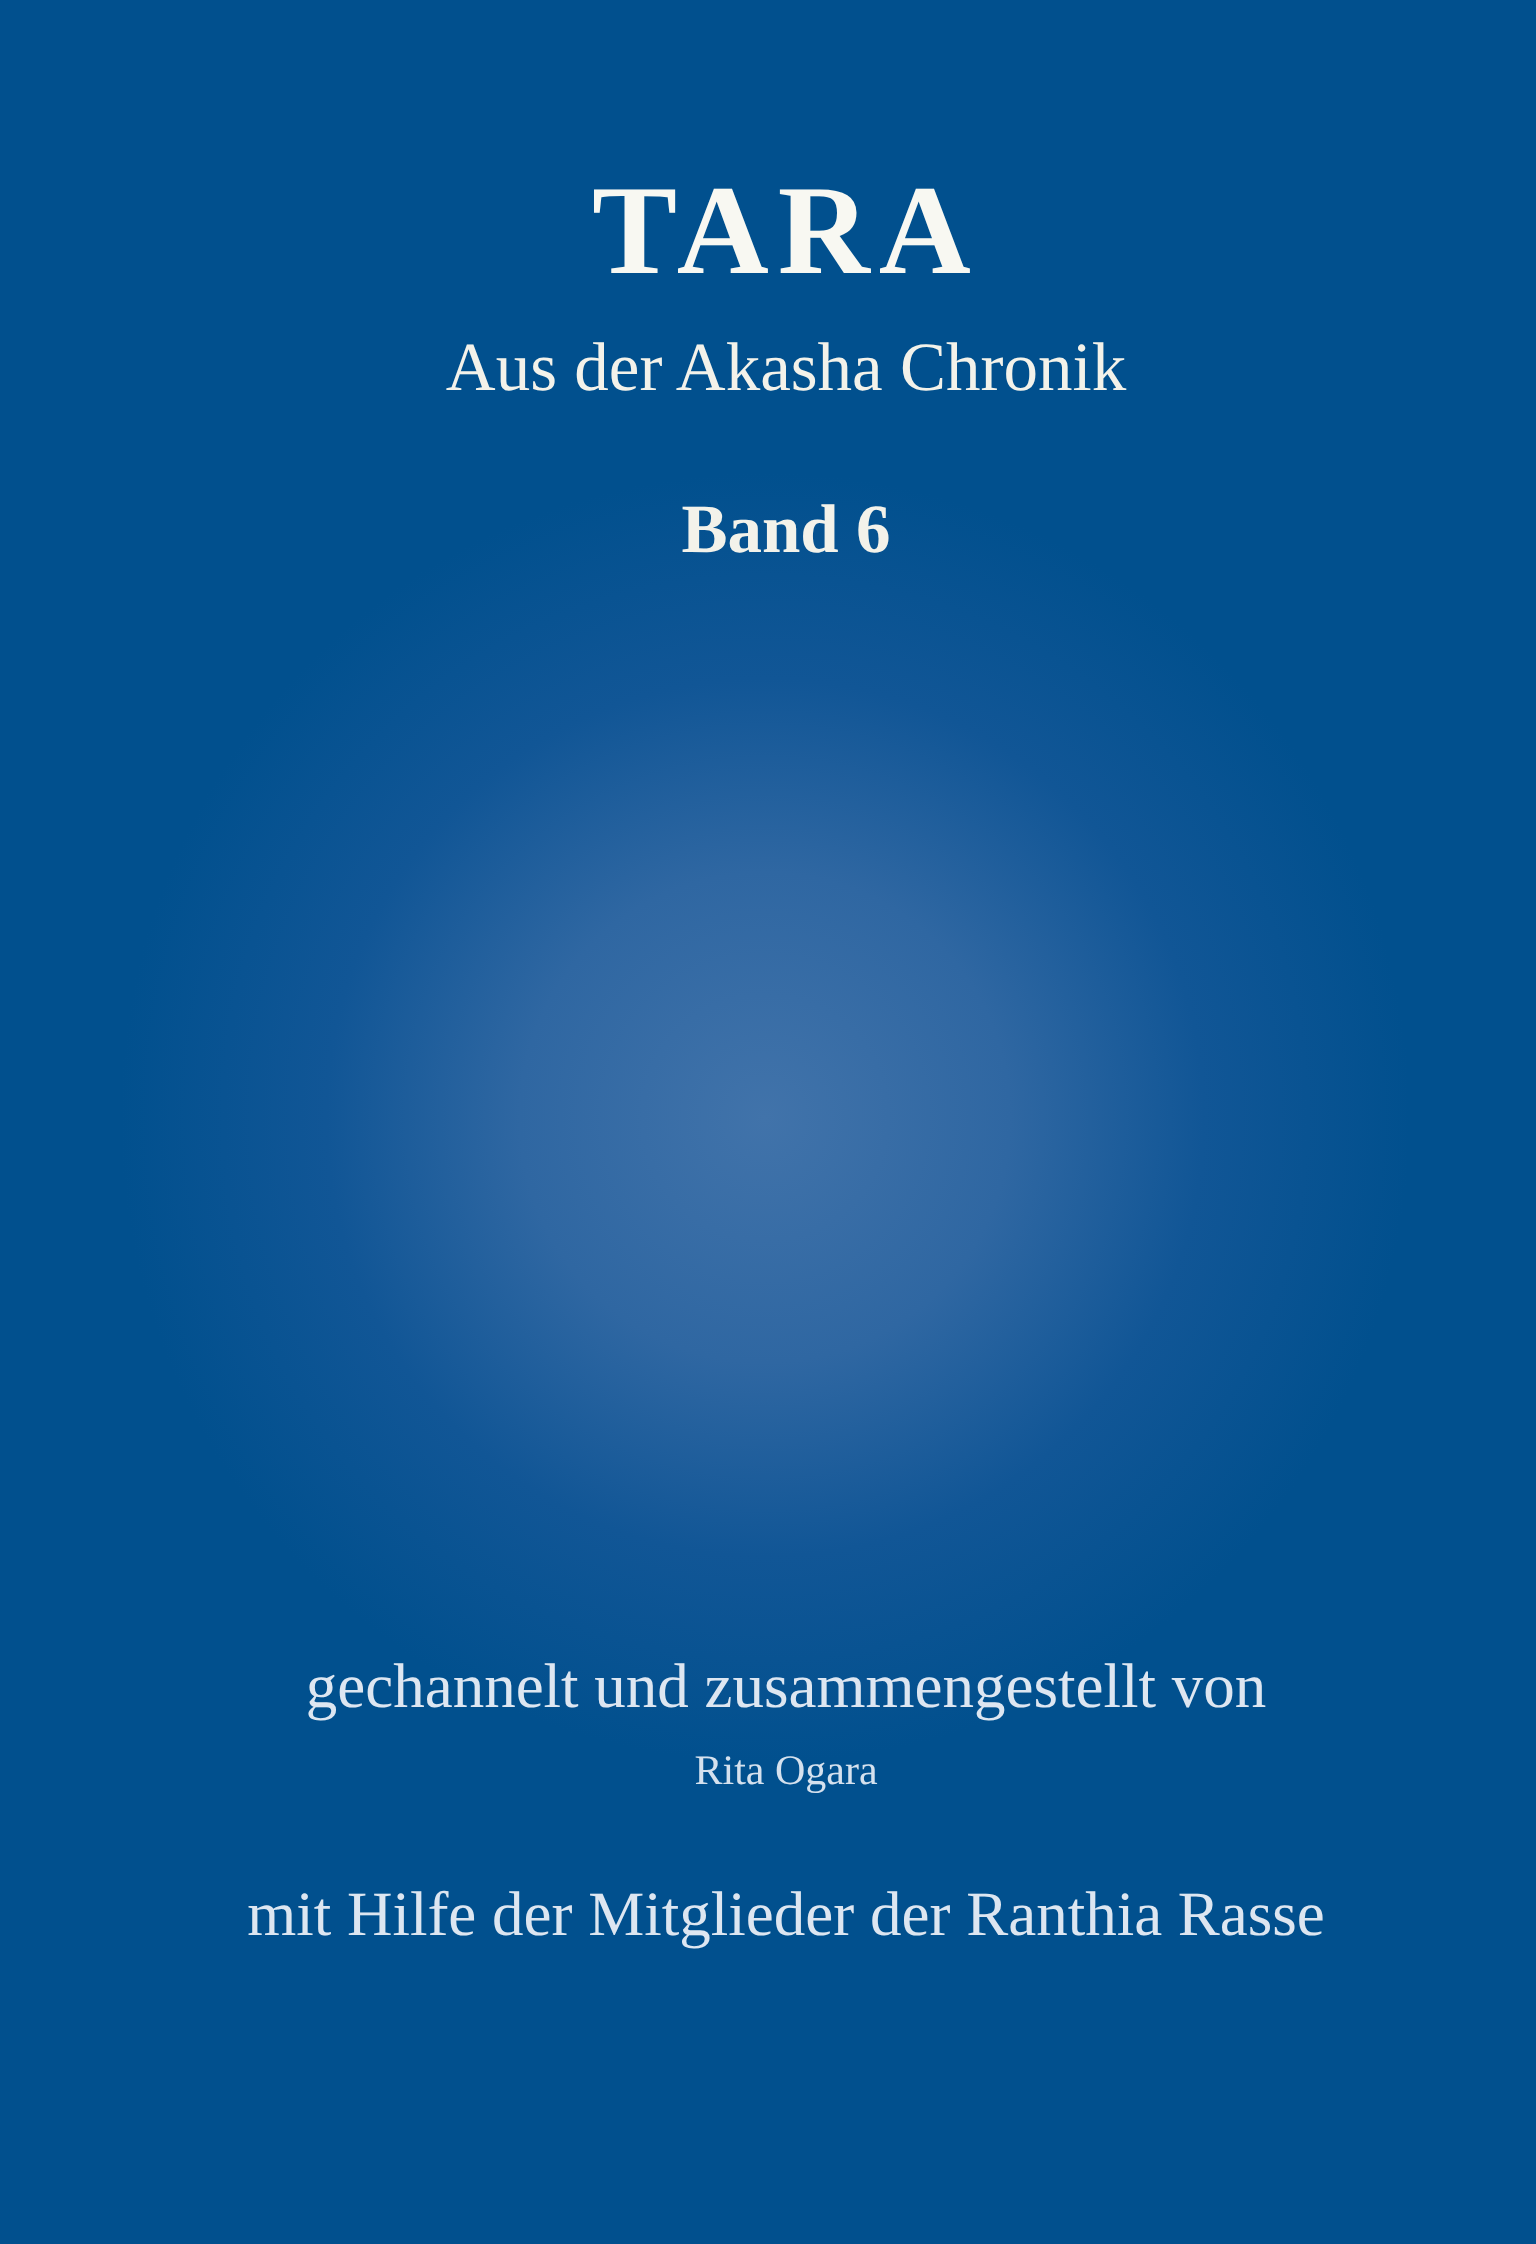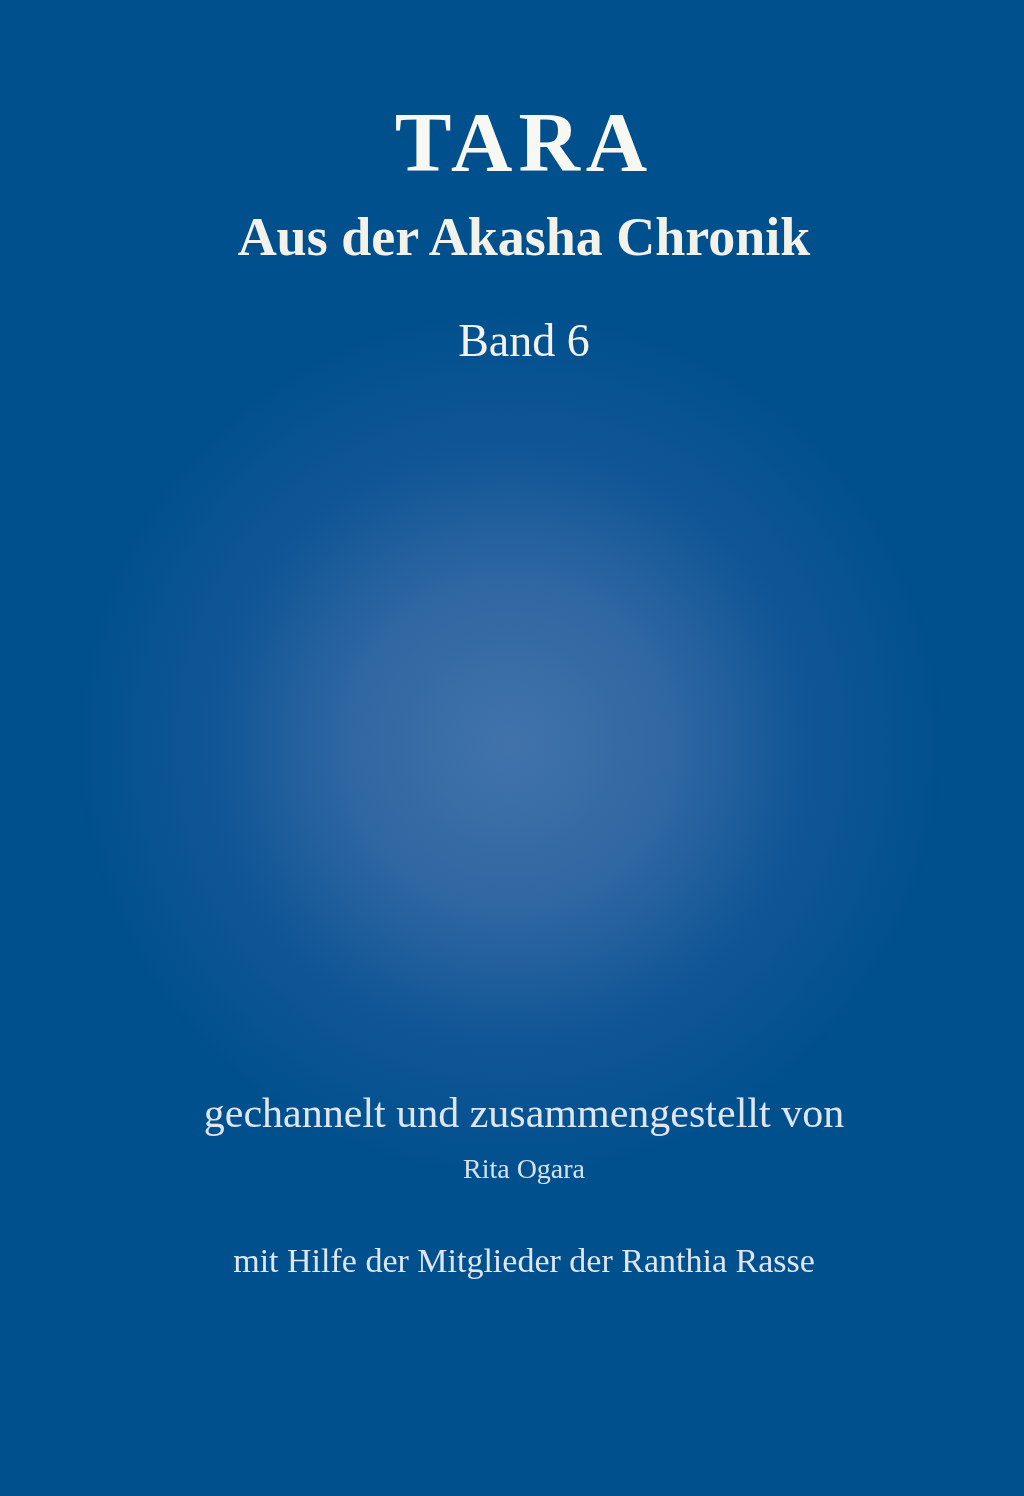--- a/index.html
+++ b/index.html
@@ -15,43 +15,43 @@
     background-color: #01508e;
     background-image: radial-gradient(circle 430px at 510px 745px,
       #4173aa 0%, #2f67a2 38%, #115696 68%, #01508e 100%);
     font-family: "Liberation Serif", "DejaVu Serif", serif;
     text-align: center;
   }
   .cover .line {
     position: absolute;
     left: 0;
     right: 0;
-    margin: 4px;
+    margin: 16px;
     text-align: center;
     padding-left: 24px;
   }
   .title {
     top: 96px;
     font-size: 85px;
     font-weight: bold;
     letter-spacing: 6px;
     color: #f8f8f2;
     line-height: 1;
   }
   .subtitle {
     top: 204px;
-    font-size: 54px;
-    font-weight: bold;
+    font-size: 46px;
+    font-weight: normal;
     color: #f3f2ea;
     line-height: 1.1;
   }
   .volume {
     top: 312px;
     font-size: 46px;
-    font-weight: normal;
+    font-weight: bold;
     color: #f3f2ea;
     line-height: 1.1;
   }
   .tagline {
     top: 438px;
     font-size: 31px;
     font-weight: bold;
     color: #f4f4ee;
     line-height: 37px;
   }
@@ -64,21 +64,21 @@
   }
   .author {
     top: 1150px;
     font-size: 28px;
     font-weight: normal;
     color: #d5e1ee;
     line-height: 1.1;
   }
   .helper {
     top: 1238px;
-    font-size: 34px;
+    font-size: 42px;
     font-weight: normal;
     color: #dde6f1;
     line-height: 1.1;
   }
 </style>
 </head>
 <body>
 
 <div class="cover">
 

